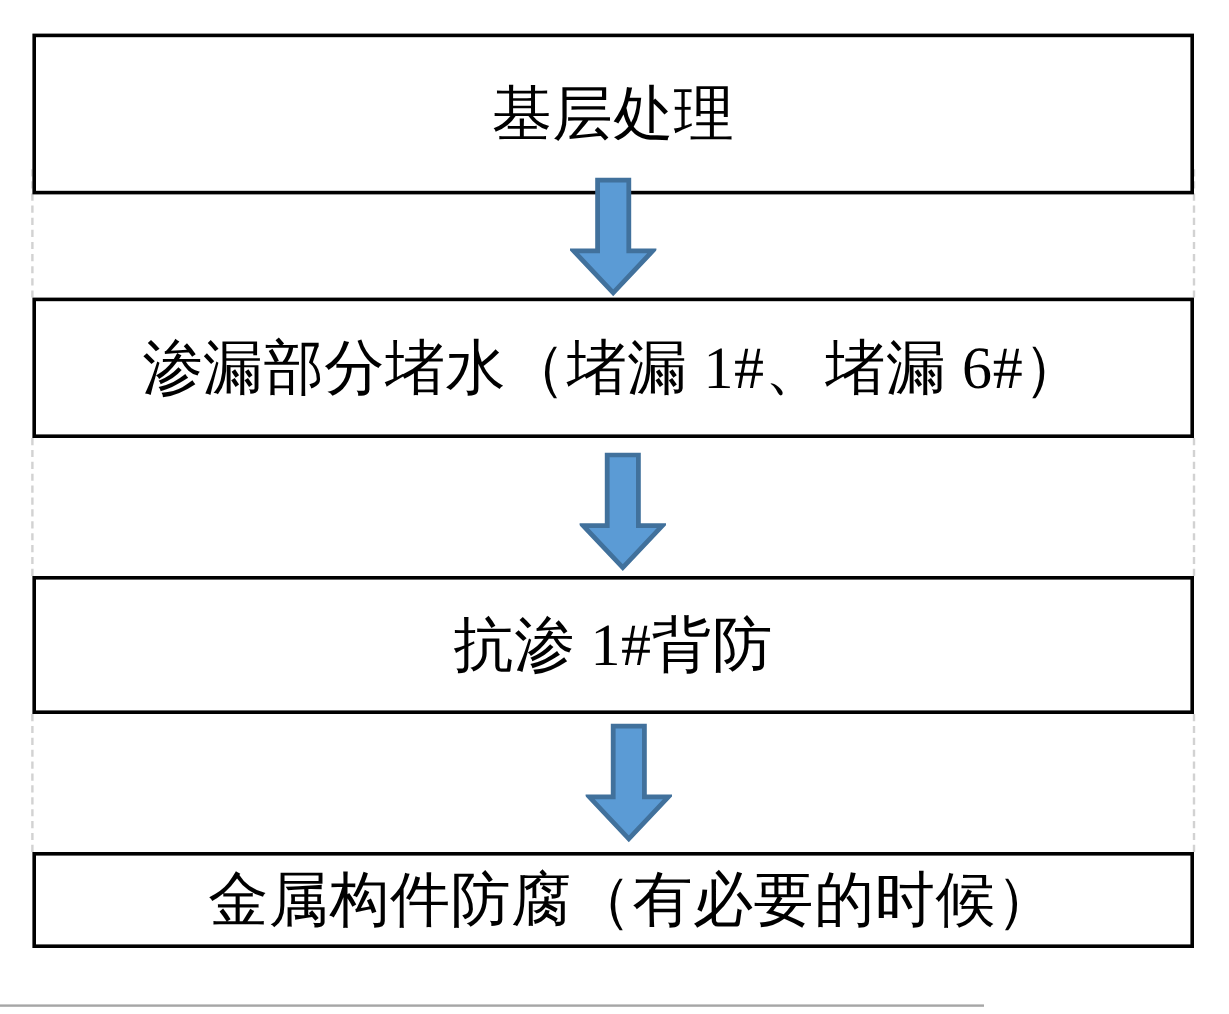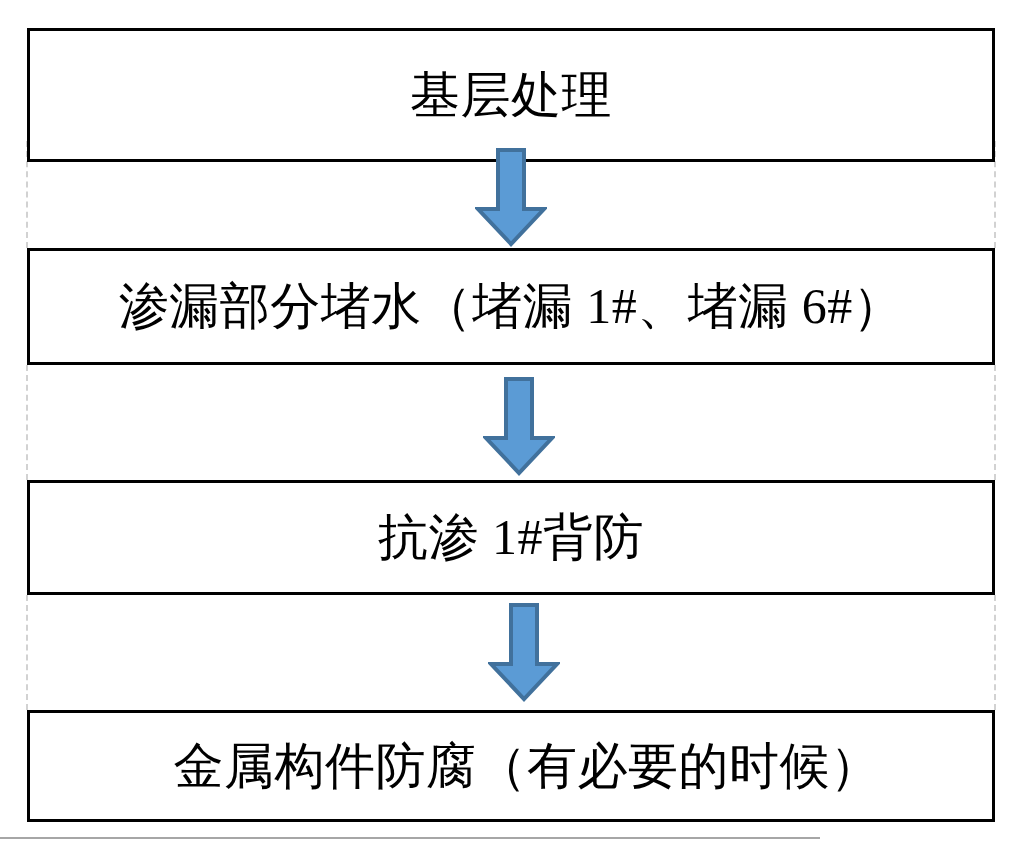--- a/index.html
+++ b/index.html
@@ -49,21 +49,21 @@
     color: #000000;
     letter-spacing: 0.5px;
     white-space: nowrap;
     text-align: center;
     font-family: "Liberation Serif", "DejaVu Serif", serif;
   }
 
   #box-1 { top: 28px;  height: 134px; }
   #box-2 { top: 248px; height: 117px; }
   #box-3 { top: 480px; height: 115px; }
-  #box-4 { top: 710px; height: 112px; padding-left: 32px; }
+  #box-4 { top: 710px; height: 80px; padding-left: 32px; }
 
   
   .connector-arrow {
     position: absolute;
     z-index: 3;
   }
 
   #arrow-1 { left: 475px; top: 148px; width: 72px;  height: 99px; }
   #arrow-2 { left: 483px; top: 377px; width: 72px;  height: 99px; }
   #arrow-3 { left: 488px; top: 603px; width: 72px;  height: 99px; }

